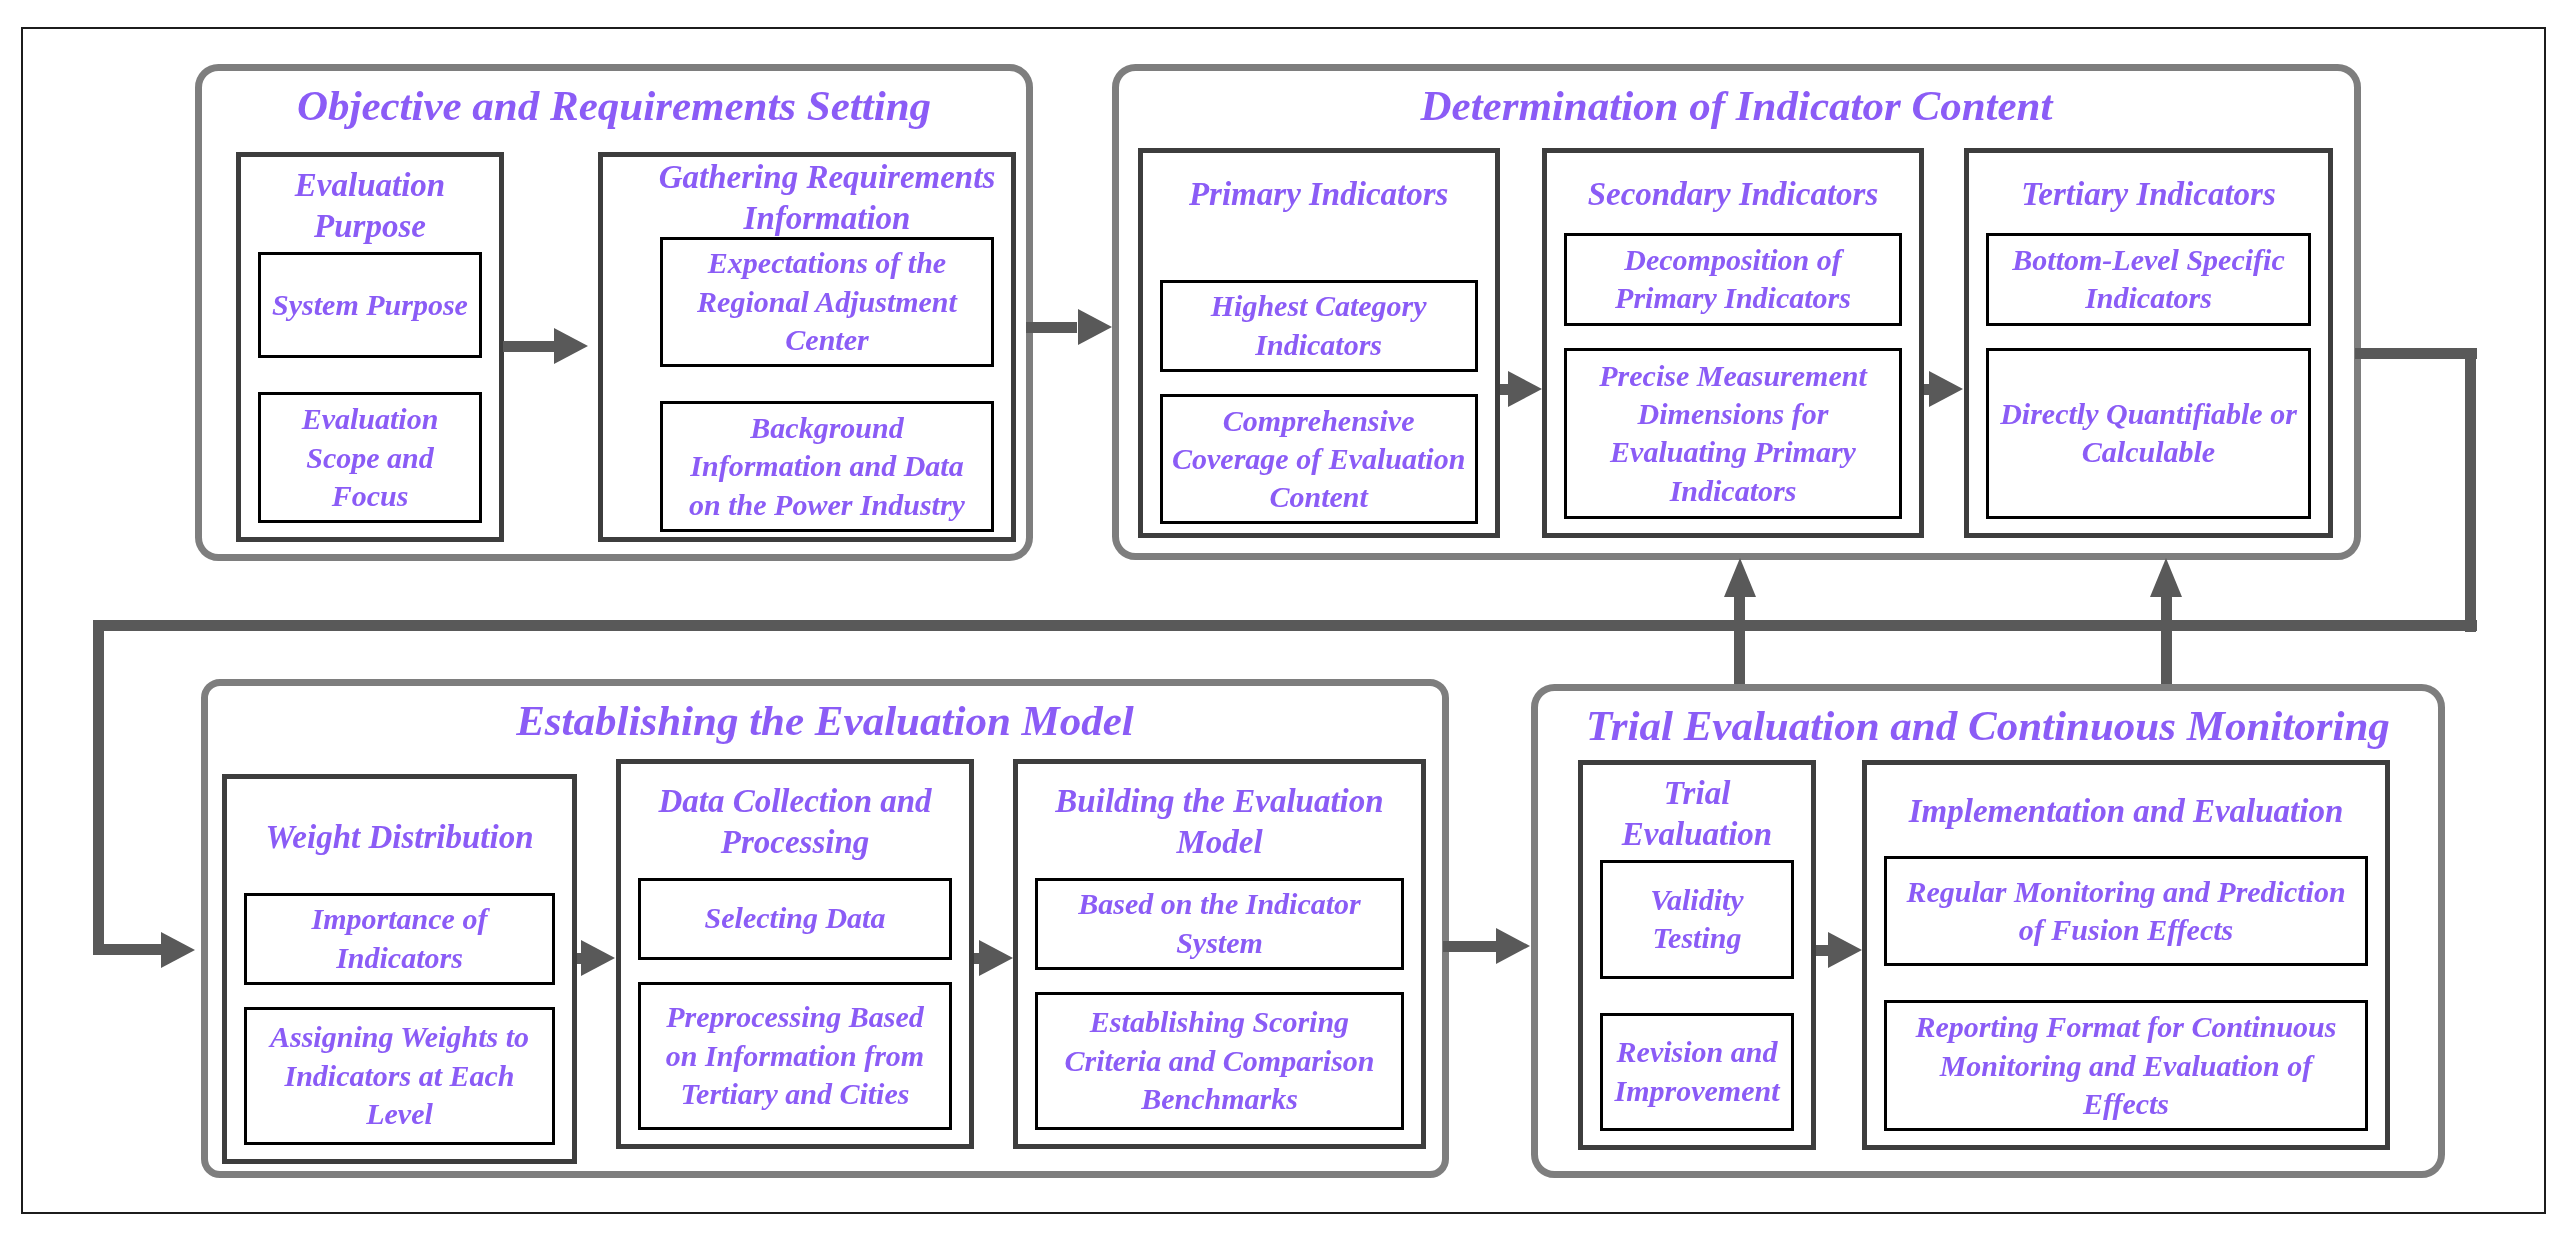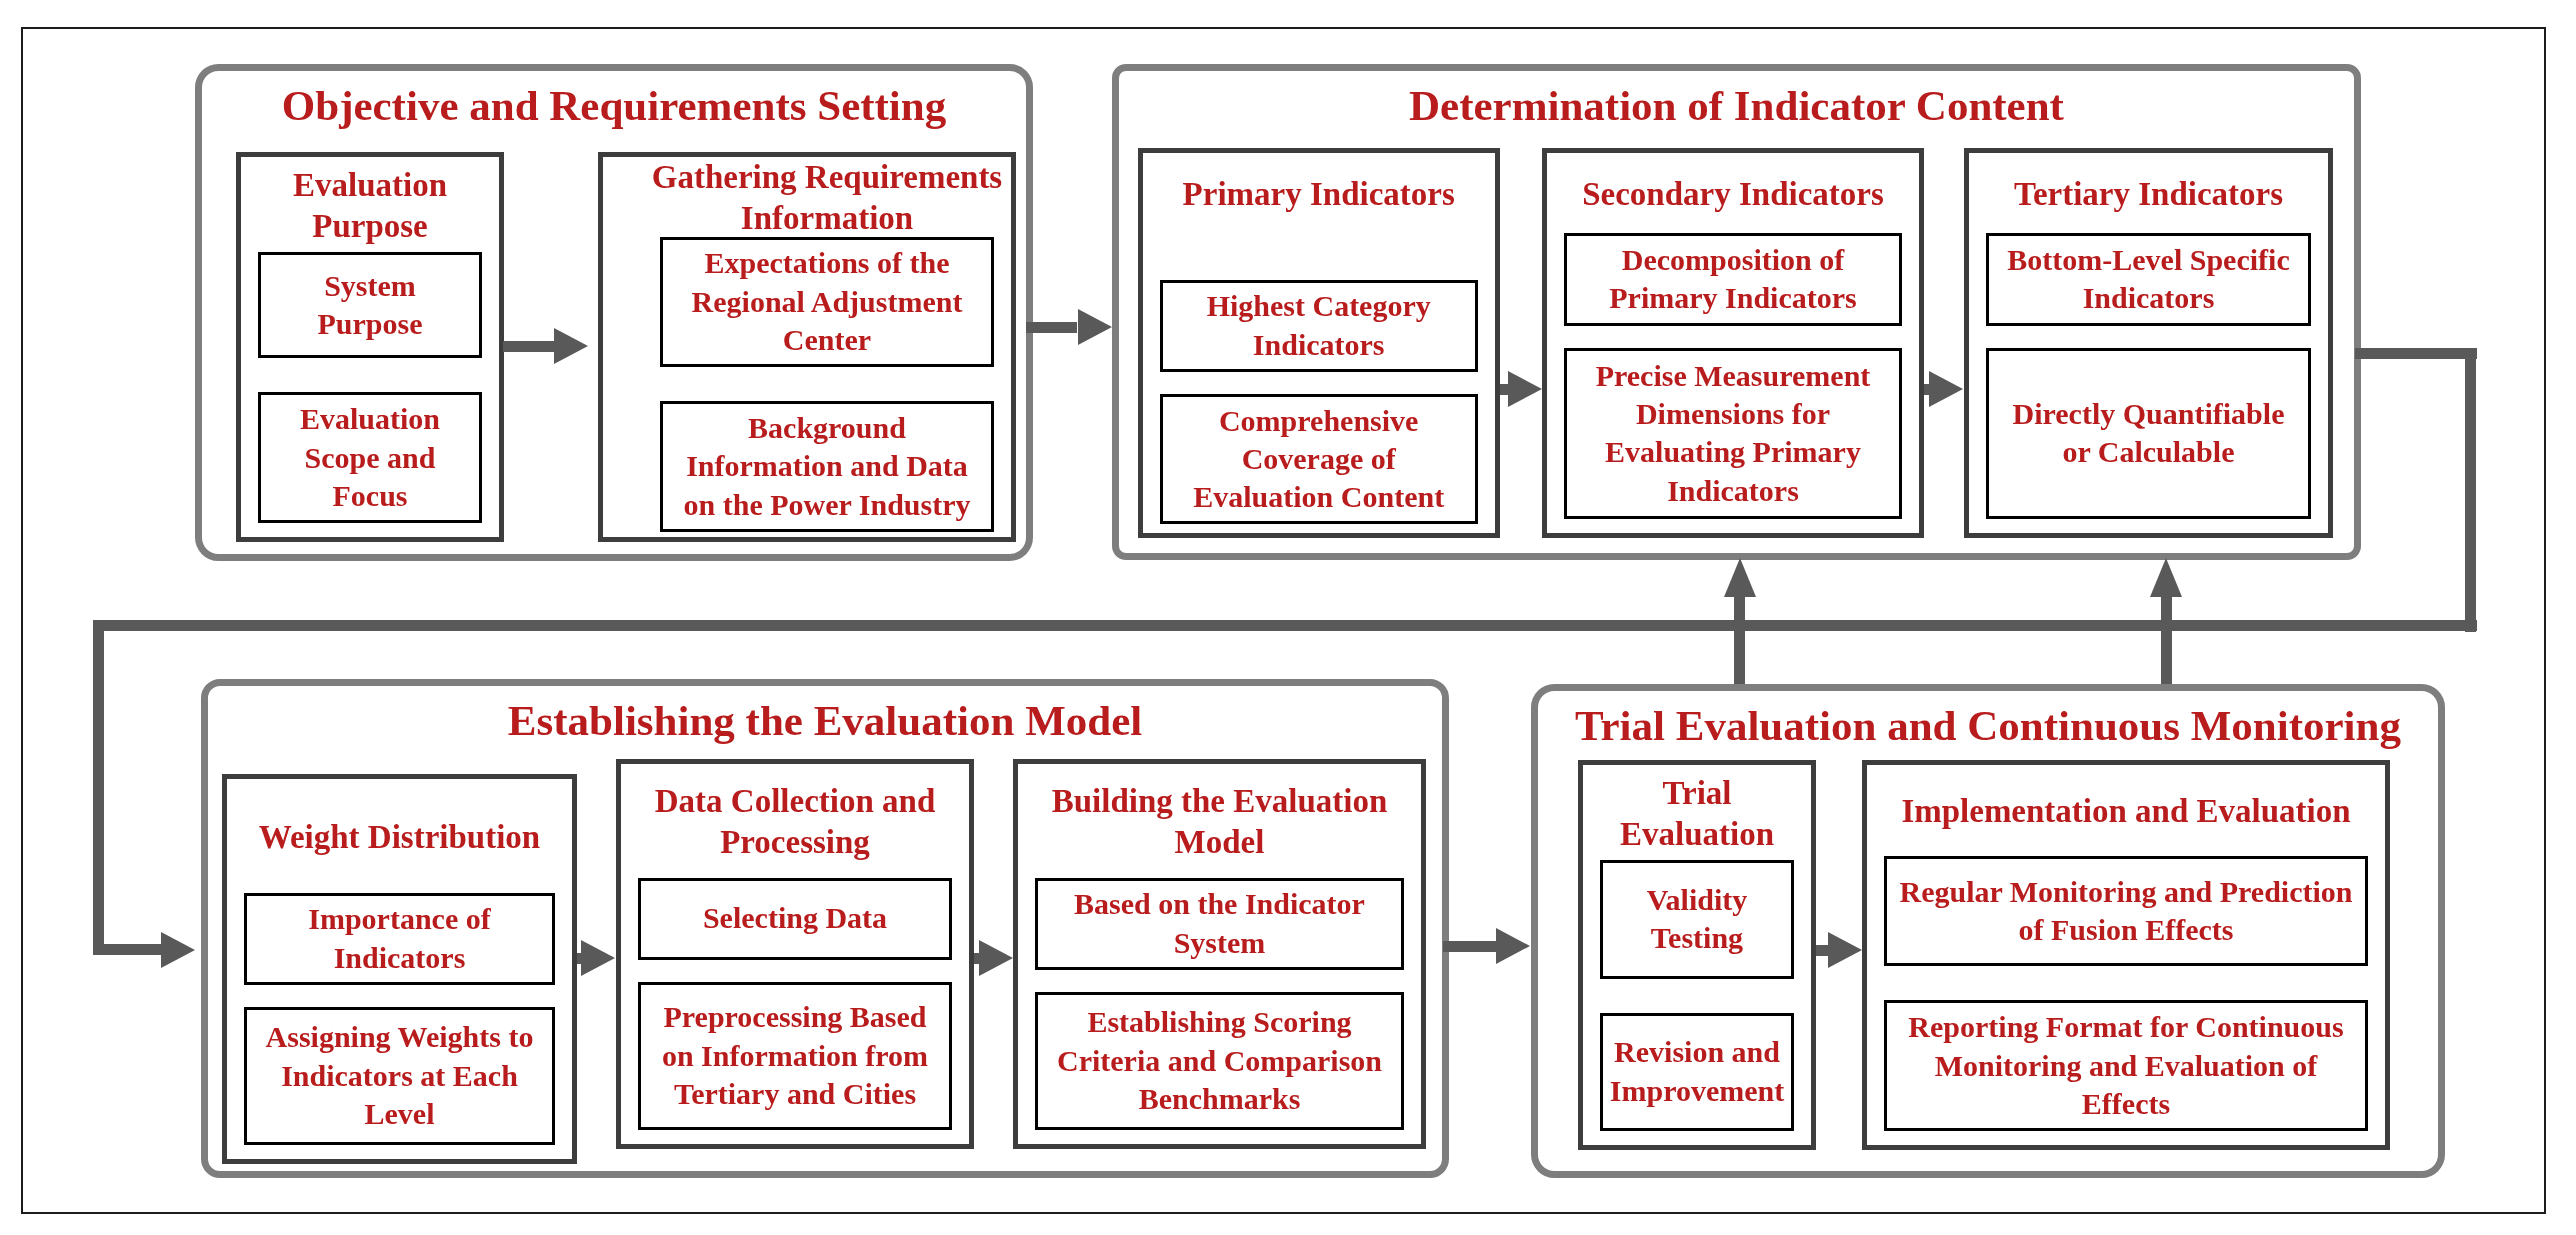--- a/index.html
+++ b/index.html
@@ -1,27 +1,28 @@
 <!DOCTYPE html>
 <html style="font-size:12.5px"><head>
 <meta charset="utf-8">
 <style>
   html,body{margin:0;padding:0;background:#ffffff;}
   .canvas{
     position:relative;width:2576px;height:1235px;background:#ffffff;
-    font-family:"Liberation Serif","DejaVu Serif",serif;font-weight:700;color:#b91c1c;
+    font-family:"Liberation Serif","DejaVu Serif",serif;font-weight:700;color:#8b5cf6;
     overflow:hidden;
+    font-style:italic;
   }
   *{box-sizing:border-box;}
   
   .frame{position:absolute;left:21px;top:27px;width:2525px;height:1187px;border:2.3px solid #1c1c1c;background:#fff;}
   
   .panel{position:absolute;background:#fff;border:7px solid #7e7e7e;border-radius:23.4px;}
   #panel1{left:195px;top:64px;width:838px;height:497px;}
-  #panel2{left:1112px;top:64px;width:1249px;height:496px;border-radius:14px;}
+  #panel2{left:1112px;top:64px;width:1249px;height:496px;}
   #panel3{left:201px;top:679px;width:1248px;height:499px;border-radius:19px;}
   #panel4{left:1531px;top:684px;width:914px;height:494px;}
   .panel-title{
     position:absolute;left:0;right:0;top:7.8px;margin:0;text-align:center;
     font-size:43px;line-height:1.25;white-space:nowrap;font-weight:700;
   }
   
   .col{position:absolute;border:5.5px solid #3d3d3d;background:#fff;display:flex;flex-direction:column;justify-content:space-between;}
   .col-header{
     display:flex;align-items:center;justify-content:center;text-align:center;

